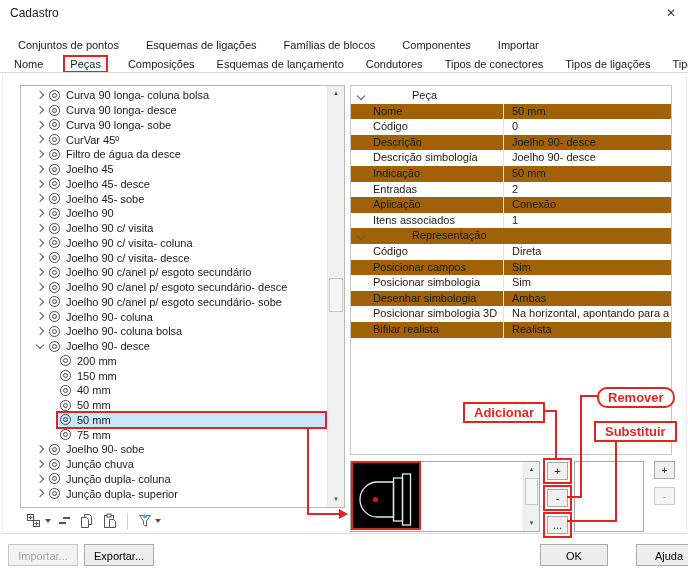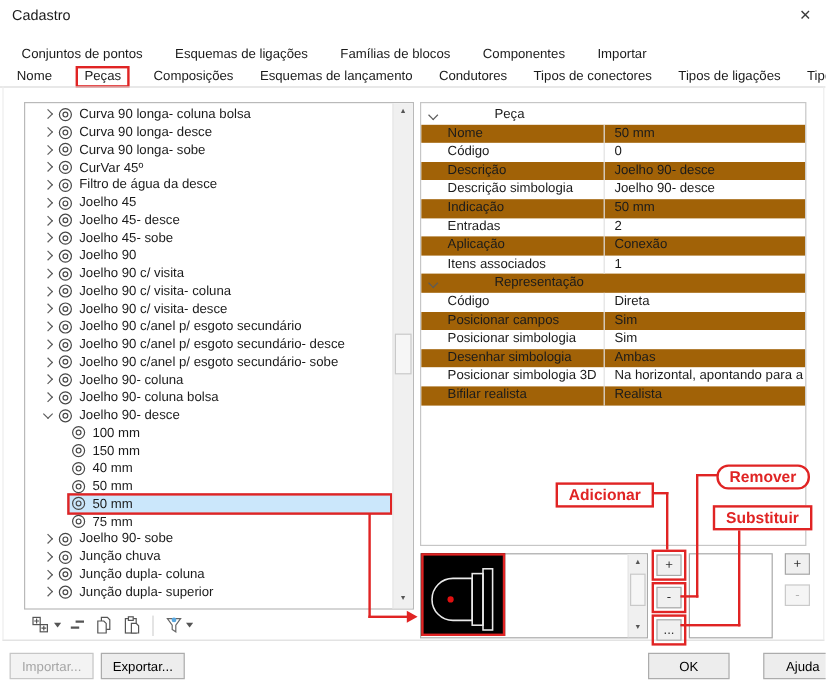--- a/index.html
+++ b/index.html
@@ -282,21 +282,21 @@
         </span>
         <span class="bullseye">
           <i></i>
         </span>
         <span class="tlabel">Joelho 90- desce</span>
       </div>
       <div class="tree-row child">
         <span class="bullseye">
           <i></i>
         </span>
-        <span class="tlabel">100 mm</span>
+        <span class="tlabel">200 mm</span>
       </div>
       <div class="tree-row child">
         <span class="bullseye">
           <i></i>
         </span>
         <span class="tlabel">150 mm</span>
       </div>
       <div class="tree-row child">
         <span class="bullseye">
           <i></i>

